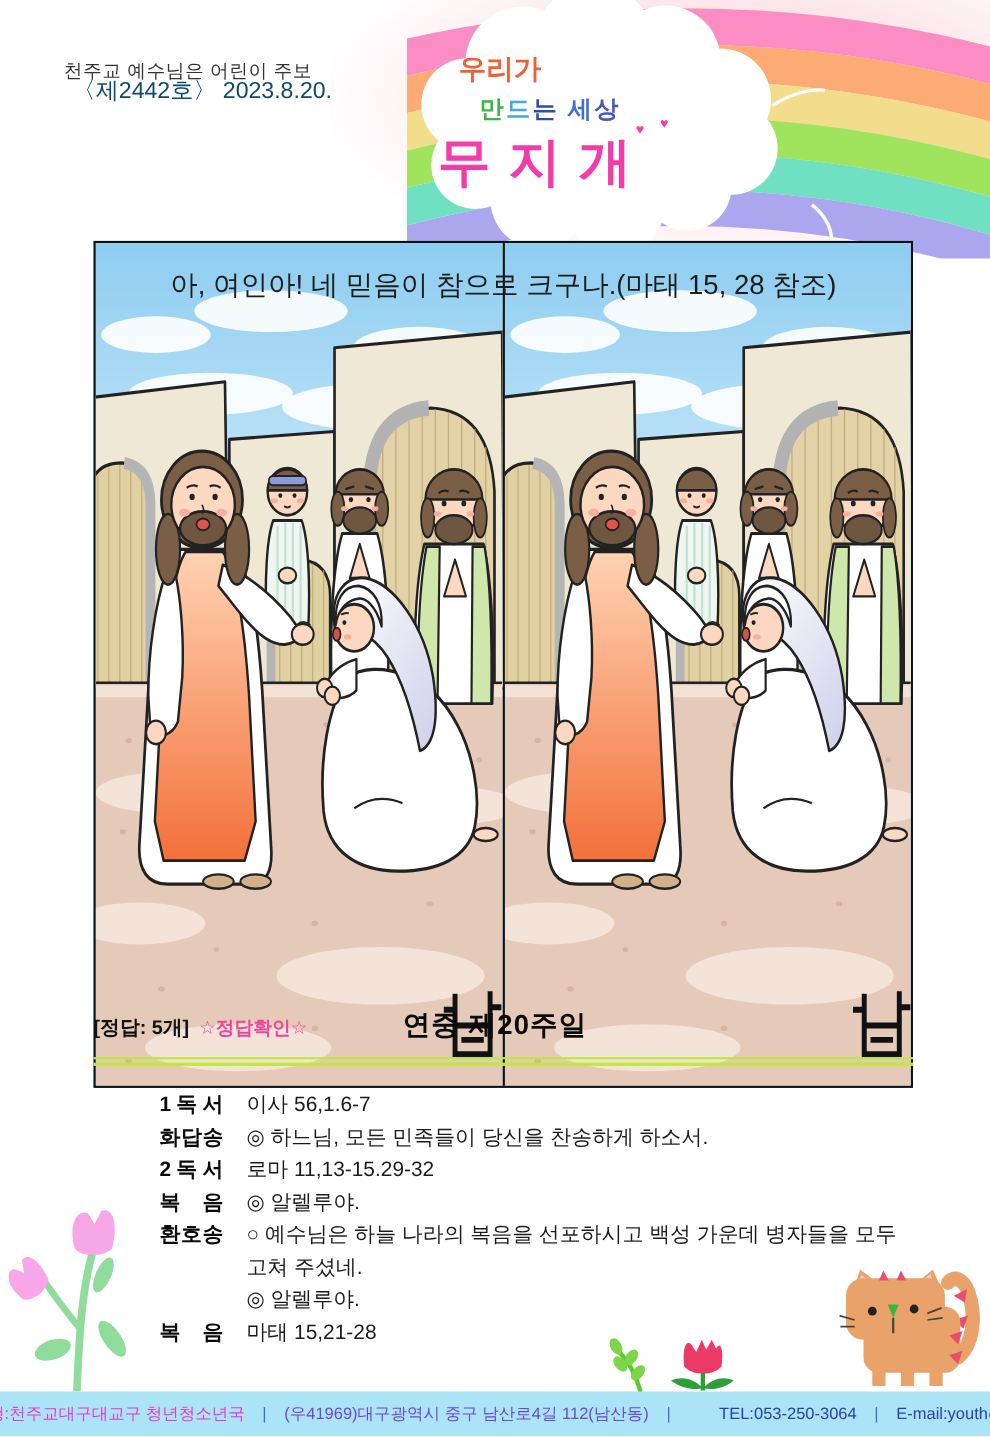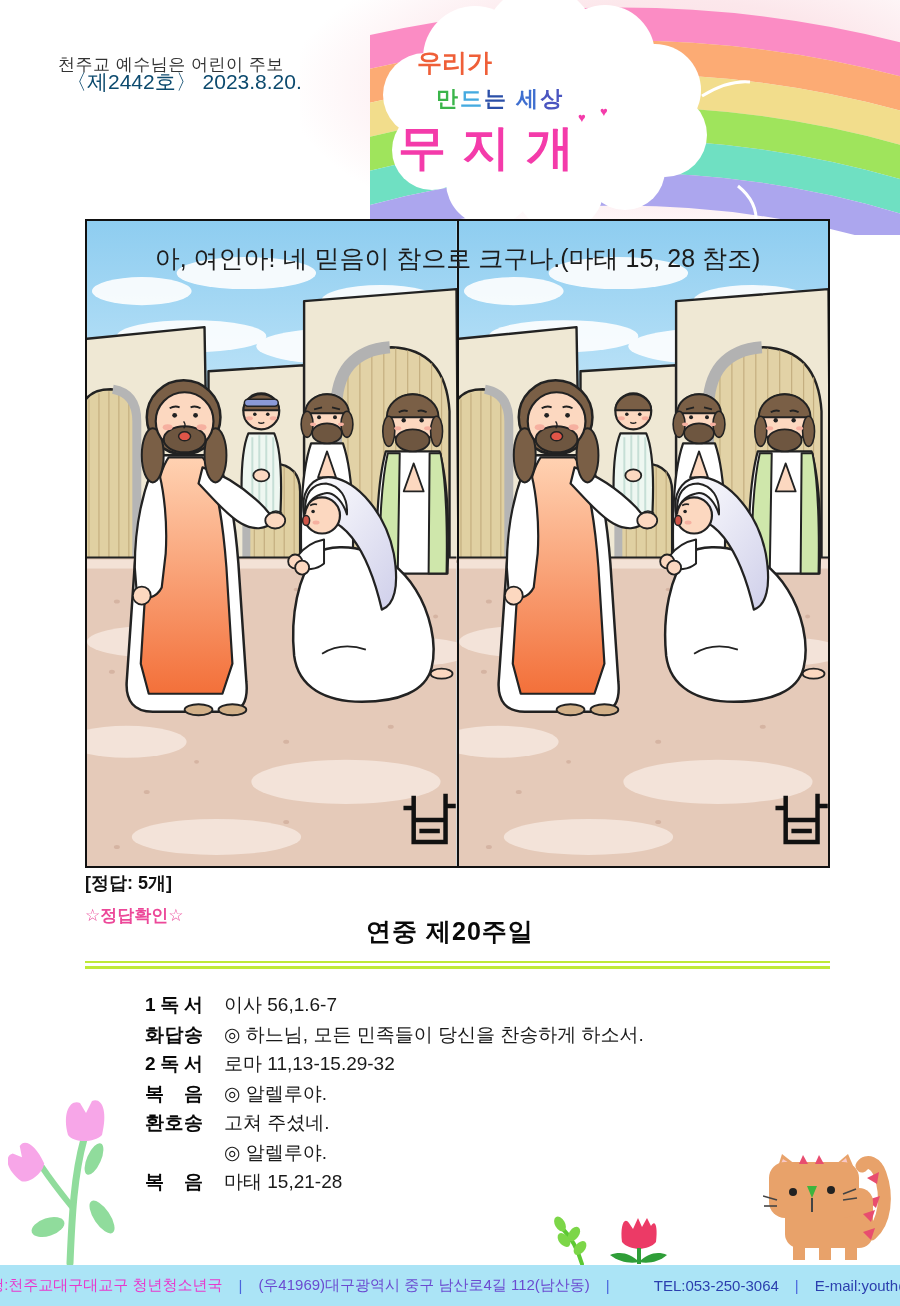--- a/index.html
+++ b/index.html
@@ -14,30 +14,30 @@
   .issue-line2 { position:absolute; left:66px; top:68px; font-size:21px; font-weight:normal; color:#0c4a6e; }
   .rainbow-svg { position:absolute; left:370px; top:0; width:530px; height:235px; }
   .logo-top   { position:absolute; left:417px; top:46px;  font-size:25px; font-weight:bold; color:#ef5f38; }
   .logo-mid   { position:absolute; left:436px; top:84px;  font-size:22px; font-weight:bold; letter-spacing:2px; }
   .logo-title { position:absolute; left:398px; top:116px; font-size:48px; font-weight:bold; color:#f43baa; letter-spacing:16px; }
   .logo-heart { position:absolute; font-size:13px; color:#f43baa; }
   .logo-heart.h1 { left:578px; top:110px; }
   .logo-heart.h2 { left:600px; top:104px; }
 
   
-  .puzzle-box { position:absolute; left:85px; top:219px; width:745px; height:649px;
+  .puzzle-box { position:absolute; left:85px; top:219px; width:745px; height:770px;
     border:2px solid #111; display:flex; background:#bfe3f5; }
   .panel { flex:1 1 0; position:relative; overflow:hidden; }
   .panel svg { display:block; width:100%; height:100%; }
   .panel-divider { width:2px; background:#111; }
   .speech { position:absolute; left:0; right:0; top:21px; text-align:center;
     font-size:25px; color:#1c1c1c; letter-spacing:0; z-index:5; white-space:nowrap; }
 
   
-  .caption { position:absolute; left:85px; top:871px; display:flex; gap:9px; align-items:baseline; white-space:nowrap;flex-direction:column; }
+  .caption { position:absolute; left:85px; top:922px; display:flex; gap:9px; align-items:baseline; white-space:nowrap; }
   .cap-answer { font-size:18px; font-weight:bold; color:#111; }
   .cap-check  { font-size:17px; font-weight:600; color:#ec4899; }
   .cap-path   { font-size:17px; font-weight:600; color:#f056e8; }
 
   
   .sec-title { position:absolute; left:0; right:0; top:915px; text-align:center;
     font-size:25px; font-weight:bold; color:#0a0a0a; letter-spacing:1px; }
   .sec-divider { position:absolute; left:85px; top:961px; width:745px; height:8px;
     border-top:2px solid #bfe937; border-bottom:3px solid #bfe937; }
 
@@ -638,20 +638,21 @@
           <div>◎ 알렐루야.</div>
         </div>
       </div>
       <div class="reading-row">
         <span class="r-label">
           <span>환</span>
           <span>호</span>
           <span>송</span>
         </span>
         <div class="r-value">
+          <div>○ 예수님은 하늘 나라의 복음을 선포하시고 백성 가운데 병자들을 모두</div>
           <div>고쳐 주셨네.</div>
           <div>◎ 알렐루야.</div>
         </div>
       </div>
       <div class="reading-row">
         <span class="r-label">
           <span>복</span>
           <span>음</span>
         </span>
         <div class="r-value">

